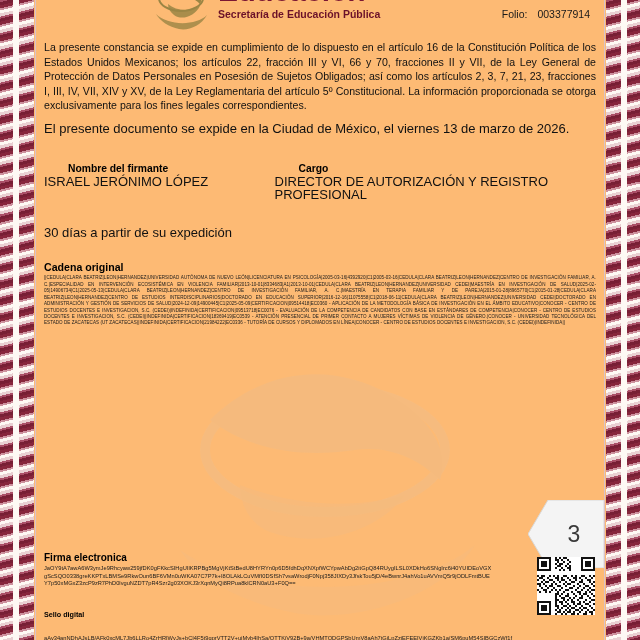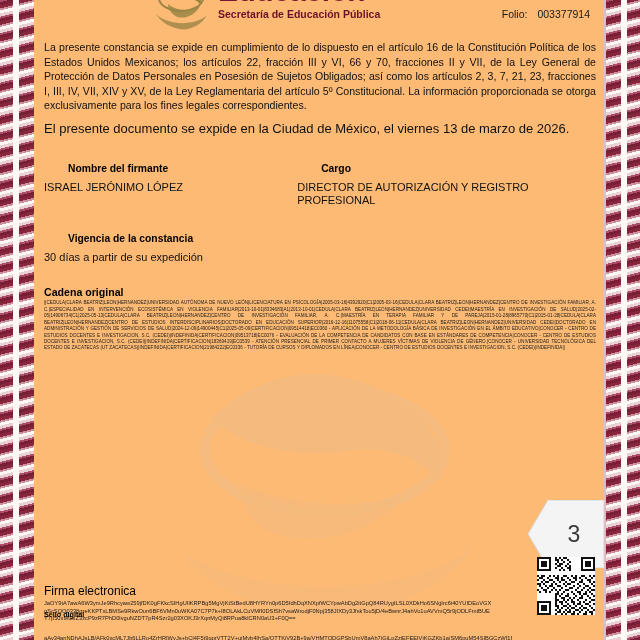--- a/index.html
+++ b/index.html
@@ -118,22 +118,22 @@
     margin-top: 26px;
   }
   .field { }
   .field.name { width: 265px; }
   .field-label {
     font-size: 10.3px; font-weight: bold; color: #000;
     line-height: 13px;
     padding-left: 24px;
   }
   .field-value {
-    font-size: 11px; color: #111; line-height: 13.5px;
-    margin-top: 6px;
+    font-size: 13px; color: #111; line-height: 13.5px;
+    margin-top: 0;
   }
   .vigencia { margin-top: 24px; }
 
   
   .cadena-block { margin-top: 22px; }
   .section-title {
     font-size: 10.6px; font-weight: bold; color: #000;
     margin-bottom: 2px;
   }
   .cadena-text {
@@ -160,23 +160,22 @@
     padding-left: 16px;
   }
 
   
   .firma {
     position: absolute;
     left: 44px; top: 552px; width: 448px;
     z-index: 10;
   }
   .firma-title {
-    font-size: 12px; font-weight: normal; color: #000;
+    font-size: 10px; font-weight: bold; color: #000;
     margin-bottom: 2px;
-    margin-top: 32px;
   }
   .mono-blob {
     font-family: "Liberation Sans", sans-serif;
     font-size: 5.7px;
     line-height: 7.6px;
     color: #1b1b1b;
     word-break: break-all;
     letter-spacing: 0.02px;
   }
 
@@ -254,21 +253,20 @@
         <div class="field-label">Nombre del firmante</div>
         <div class="field-value">ISRAEL JERÓNIMO LÓPEZ</div>
       </div>
       <div class="field role">
         <div class="field-label">Cargo</div>
         <div class="field-value">DIRECTOR DE AUTORIZACIÓN Y REGISTRO PROFESIONAL</div>
       </div>
     </div>
 
     <div class="vigencia">
-      <div class="field-label">Vigencia de la constancia</div>
       <div class="field-value">30 días a partir de su expedición</div>
     </div>
 
     <div class="cadena-block">
       <div class="section-title">Cadena original</div>
       <div class="cadena-text">||CEDULA|CLARA BEATRIZ|LEON|HERNANDEZ|UNIVERSIDAD AUTÓNOMA DE NUEVO LEÓN|LICENCIATURA EN PSICOLOGÍA|2005-03-16|4392920|C1|2005-03-16|CEDULA|CLARA BEATRIZ|LEON|HERNANDEZ|CENTRO DE INVESTIGACIÓN FAMILIAR, A. C.|ESPECIALIDAD EN INTERVENCIÓN ECOSISTÉMICA EN VIOLENCIA FAMILIAR|2013-10-01|8334683|A1|2013-10-01|CEDULA|CLARA BEATRIZ|LEON|HERNANDEZ|UNIVERSIDAD CEDEI|MAESTRÍA EN INVESTIGACIÓN DE SALUD|2025-02-05|14906734|C1|2025-05-13|CEDULA|CLARA BEATRIZ|LEON|HERNANDEZ|CENTRO DE INVESTIGACIÓN FAMILIAR, A. C.|MAESTRÍA EN TERAPIA FAMILIAR Y DE PAREJA|2015-01-28|8965770|C1|2015-01-28|CEDULA|CLARA BEATRIZ|LEON|HERNANDEZ|CENTRO DE ESTUDIOS INTERDISCIPLINARIOS|DOCTORADO EN EDUCACIÓN SUPERIOR|2016-12-16|11075558|C1|2018-06-11|CEDULA|CLARA BEATRIZ|LEON|HERNANDEZ|UNIVERSIDAD CEDEI|DOCTORADO EN ADMINISTRACIÓN Y GESTIÓN DE SERVICIOS DE SALUD|2024-12-09|14900445|C1|2025-05-09|CERTIFICACION|09514418|EC0360 - APLICACIÓN DE LA METODOLOGÍA BÁSICA DE INVESTIGACIÓN EN EL ÁMBITO EDUCATIVO|CONOCER - CENTRO DE ESTUDIOS DOCENTES E INVESTIGACION, S.C. (CEDEI)|INDEFINIDA|CERTIFICACION|09513718|EC0076 - EVALUACIÓN DE LA COMPETENCIA DE CANDIDATOS CON BASE EN ESTÁNDARES DE COMPETENCIA|CONOCER - CENTRO DE ESTUDIOS DOCENTES E INVESTIGACION, S.C. (CEDEI)|INDEFINIDA|CERTIFICACION|18369419|EC0539 - ATENCIÓN PRESENCIAL DE PRIMER CONTACTO A MUJERES VÍCTIMAS DE VIOLENCIA DE GÉNERO.|CONOCER - UNIVERSIDAD TECNOLÓGICA DEL ESTADO DE ZACATECAS (UT ZACATECAS)|INDEFINIDA|CERTIFICACION|21984222|EC0336 - TUTORÍA DE CURSOS Y DIPLOMADOS EN LÍNEA|CONOCER - CENTRO DE ESTUDIOS DOCENTES E INVESTIGACION, S.C. (CEDEI)|INDEFINIDA||</div>
     </div>
 
   </div>
 

